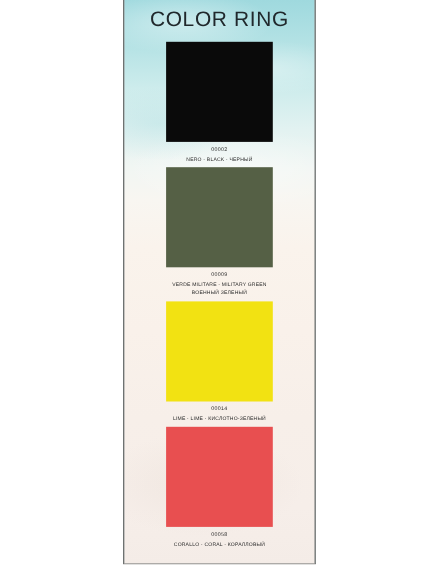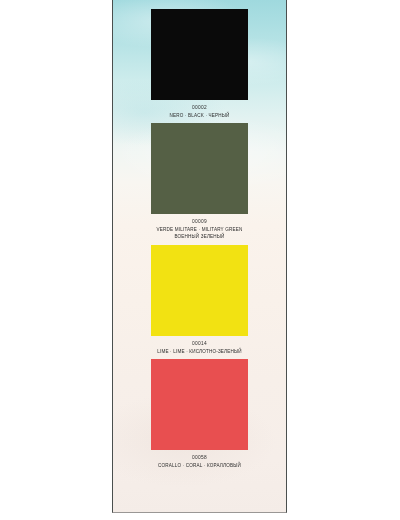--- a/index.html
+++ b/index.html
@@ -105,20 +105,21 @@
     font-size: 4.6px;
     white-space: nowrap;
   }
 </style>
 </head>
 <body>
 
 <div id="color-card">
   <div id="card-texture"></div>
 
+  <h1 id="card-title">COLOR RING</h1>
 
   <div id="swatch-stack">
 
     <div class="swatch-entry">
       <div class="swatch-chip" style="background-color: rgb(10, 10, 10);"></div>
       <div class="swatch-caption">
         <span class="caption-code">00002</span>
         <span class="caption-name">NERO · BLACK · ЧЕРНЫЙ</span>
       </div>
     </div>

